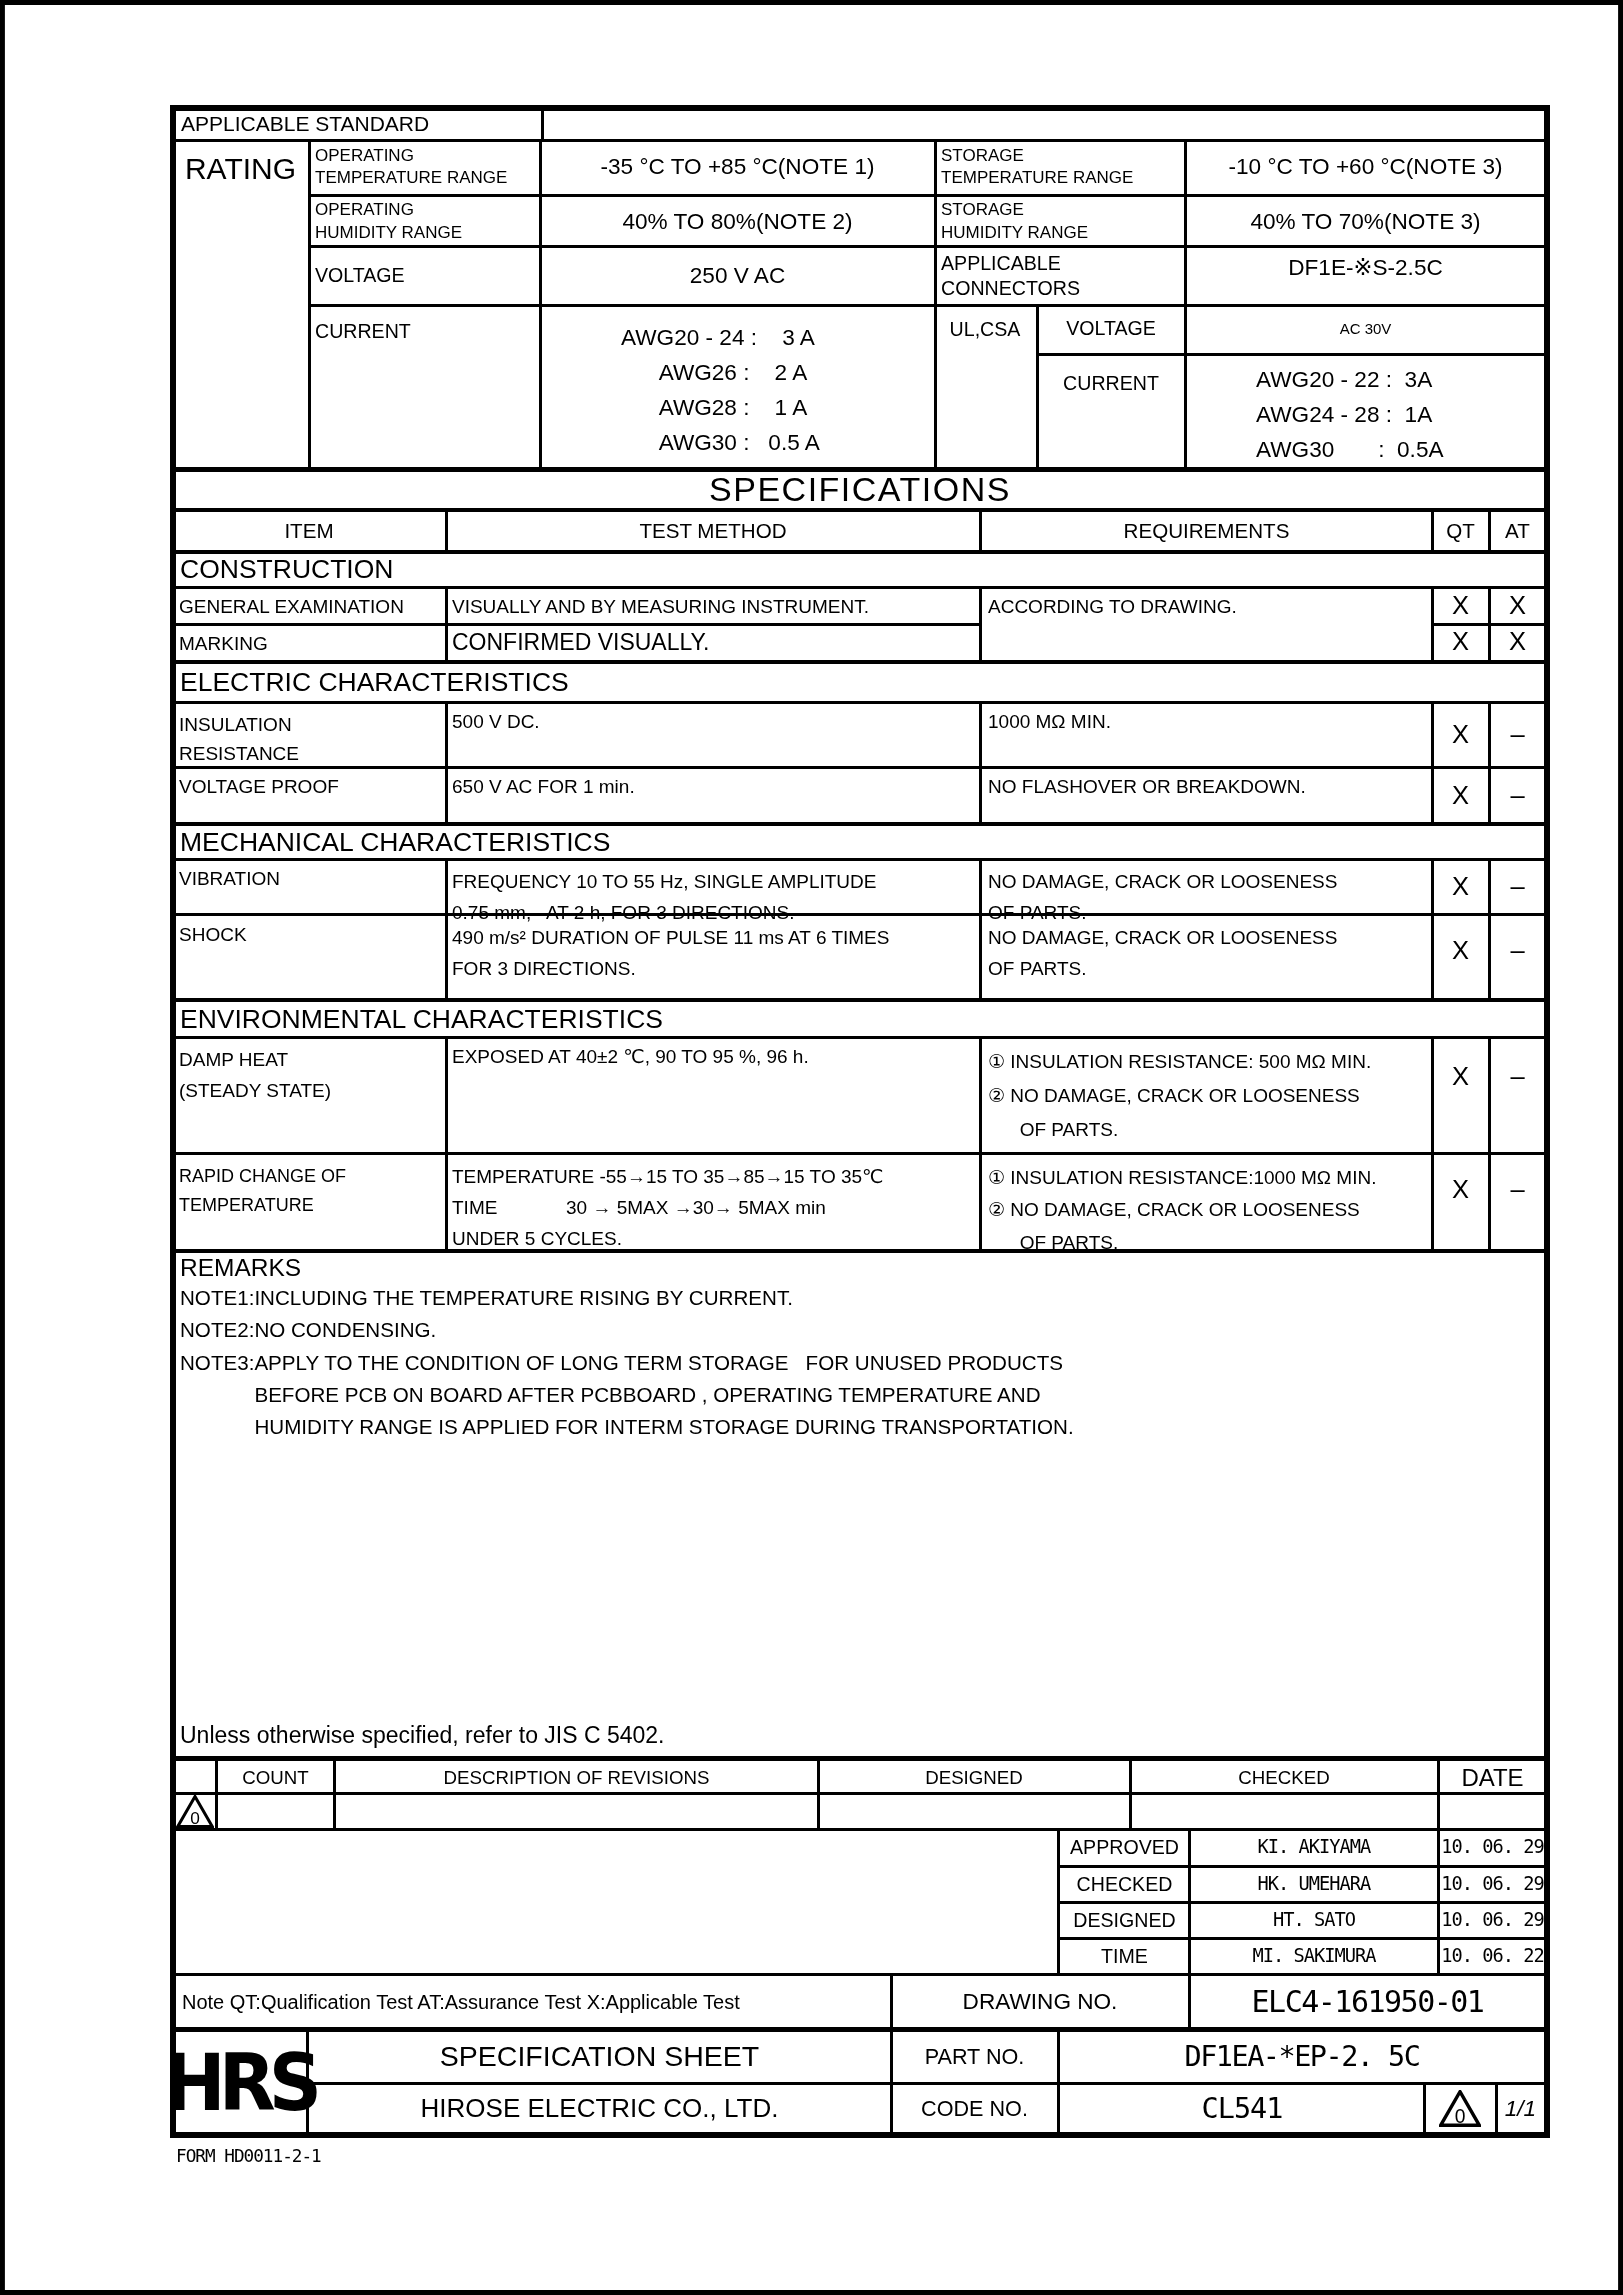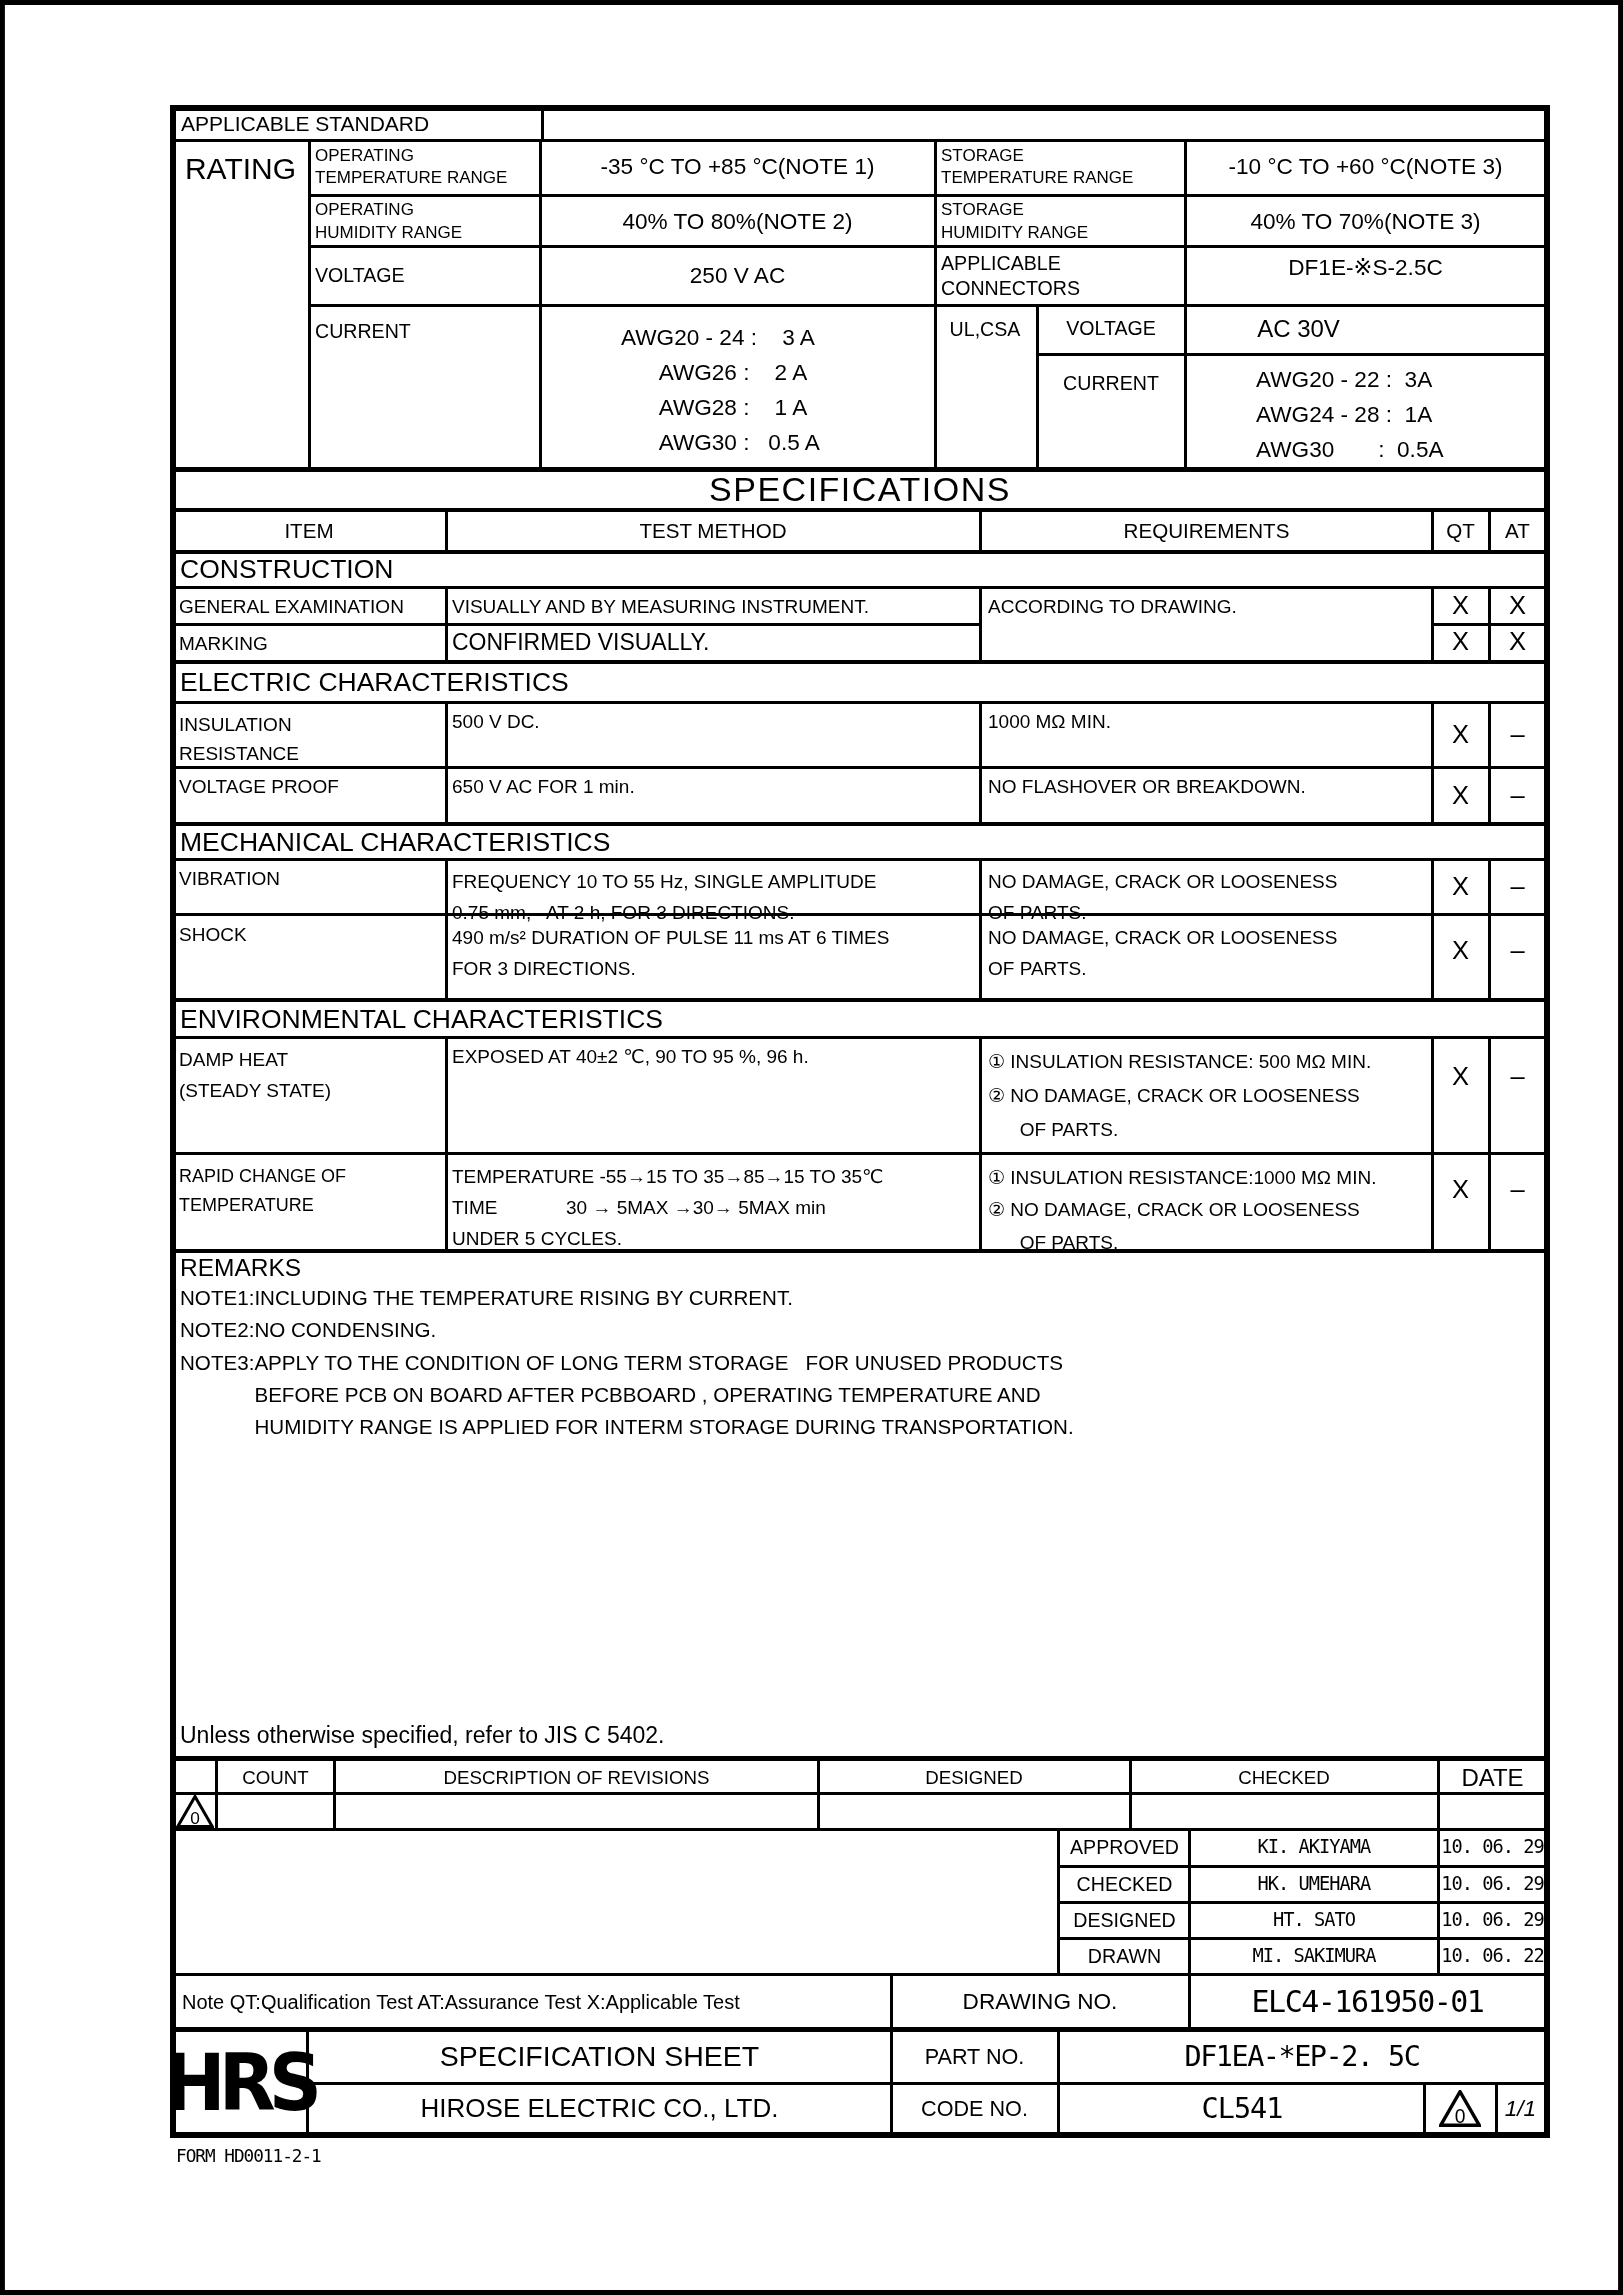--- a/index.html
+++ b/index.html
@@ -132,21 +132,21 @@
   <div class="c ctr top" style="left:1187px;top:253px;width:357px;height:51px;font-size:22.6px">DF1E-※S-2.5C</div>
 
   <div class="c top" style="left:315px;top:319px;width:221px;height:147px;font-size:19.6px">CURRENT</div>
   <div class="c pre top" style="left:621px;top:320px;width:314px;height:147px;font-size:22.6px;line-height:1.55">AWG20 - 24 :    3 A
       AWG26 :    2 A
       AWG28 :    1 A
       AWG30 :   0.5 A</div>
 
   <div class="c ctr top" style="left:936px;top:317px;width:98px;height:152px;font-size:19.6px">UL,CSA</div>
   <div class="c ctr" style="left:1038px;top:305px;width:146px;height:48px;font-size:19.6px">VOLTAGE</div>
-  <div class="c ctr" style="left:1120px;top:305px;width:357px;height:48px;font-size:24px">AC 30V</div>
+  <div class="c ctr" style="left:1187px;top:305px;width:357px;height:48px;font-size:15px">AC 30V</div>
   <div class="c ctr top" style="left:1038px;top:371px;width:146px;height:98px;font-size:19.6px">CURRENT</div>
   <div class="c pre top" style="left:1256px;top:362px;width:288px;height:107px;font-size:22.6px;line-height:1.55">AWG20 - 22 :  3A
 AWG24 - 28 :  1A
 AWG30       :  0.5A</div>
 
   <div class="c ctr" style="left:173px;top:470px;width:1374px;height:39px;font-size:34px;letter-spacing:1.5px">SPECIFICATIONS</div>
   <div class="c ctr" style="left:173px;top:512px;width:272px;height:38px;font-size:20.6px">ITEM</div>
   <div class="c ctr" style="left:982px;top:512px;width:449px;height:38px;font-size:20.6px">REQUIREMENTS</div>
   <div class="c ctr" style="left:447px;top:512px;width:532px;height:38px;font-size:20.6px">TEST METHOD</div>
   <div class="c ctr" style="left:1433px;top:512px;width:55px;height:38px;font-size:20.6px">QT</div>
@@ -244,21 +244,21 @@
   <div class="c ctr mono" style="left:1440px;top:1831px;width:105px;height:33px;font-size:18.7px">10. 06. 29</div>
 
   <div class="c ctr" style="left:1060px;top:1868px;width:129px;height:33px;font-size:19.6px">CHECKED</div>
   <div class="c ctr mono" style="left:1191px;top:1868px;width:246px;height:33px;font-size:18.7px">HK. UMEHARA</div>
   <div class="c ctr mono" style="left:1440px;top:1868px;width:105px;height:33px;font-size:18.7px">10. 06. 29</div>
 
   <div class="c ctr" style="left:1060px;top:1904px;width:129px;height:33px;font-size:19.6px">DESIGNED</div>
   <div class="c ctr mono" style="left:1191px;top:1904px;width:246px;height:33px;font-size:18.7px">HT. SATO</div>
   <div class="c ctr mono" style="left:1440px;top:1904px;width:105px;height:33px;font-size:18.7px">10. 06. 29</div>
 
-  <div class="c ctr" style="left:1060px;top:1940px;width:129px;height:33px;font-size:19.6px">DRAWN</div>
+  <div class="c ctr" style="left:1060px;top:1940px;width:129px;height:33px;font-size:19.6px">TIME</div>
   <div class="c ctr mono" style="left:1191px;top:1940px;width:246px;height:33px;font-size:18.7px">MI. SAKIMURA</div>
   <div class="c ctr mono" style="left:1440px;top:1940px;width:105px;height:33px;font-size:18.7px">10. 06. 22</div>
 
   <div class="c" style="left:182px;top:1976px;width:707px;height:51px;font-size:20px">Note   QT:Qualification Test   AT:Assurance Test X:Applicable Test</div>
   <div class="c ctr" style="left:892px;top:1976px;width:296px;height:51px;font-size:22.6px">DRAWING NO.</div>
   <div class="c ctr mono" style="left:1191px;top:1976px;width:353px;height:51px;font-size:30px;letter-spacing:-1.5px">ELC4-161950-01</div>
 
   <div class="c ctr logo" style="left:173px;top:2032px;width:133px;height:103px;font-size:74px">HRS</div>
   <div class="c ctr" style="left:309px;top:2032px;width:581px;height:50px;font-size:28.5px">SPECIFICATION SHEET</div>
   <div class="c ctr" style="left:309px;top:2085px;width:581px;height:48px;font-size:26px">HIROSE ELECTRIC CO., LTD.</div>

